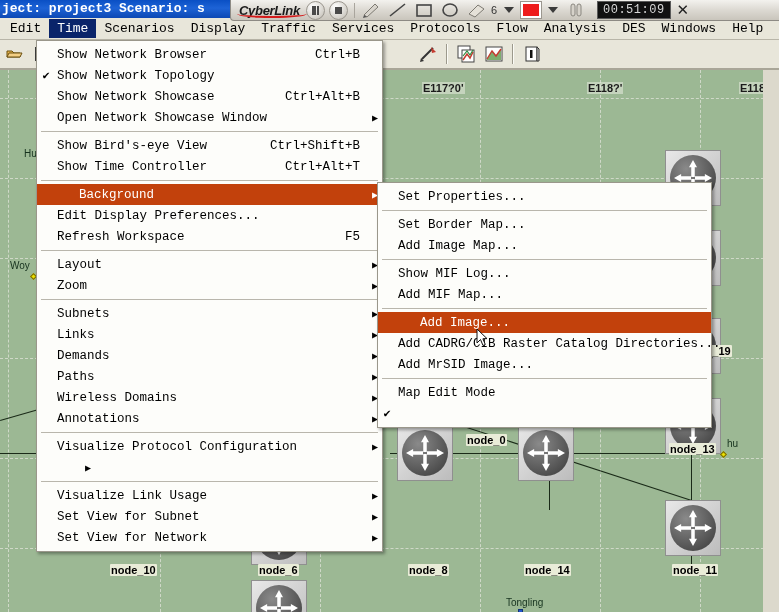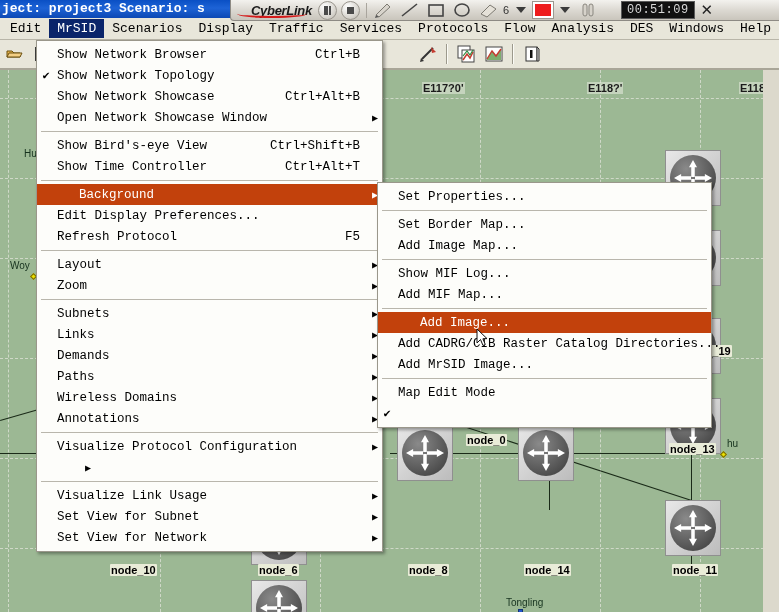--- a/index.html
+++ b/index.html
@@ -31,21 +31,21 @@
     position: absolute; right: 0; top: 0; height: 21px; width: 549px;
     background: linear-gradient(to bottom, #f3f2ee 0%, #dcd9d2 50%, #c9c5bc 100%);
     border-bottom: 1px solid #8d8a84;
     border-left: 1px solid #8d8a84;
     display: flex; align-items: center;
     border-bottom-left-radius: 4px;
   }
   .rec-logo {
     font-family: "Liberation Sans", sans-serif;
     font-style: italic; font-weight: bold; font-size: 13px;
-    color: #1a1a1a; padding: 0 4px 0 20px; letter-spacing: -0.3px;
+    color: #1a1a1a; padding: 0 4px 0 8px; letter-spacing: -0.3px;
     position: relative;
     text-align: right;
   }
   .rec-logo .swoosh {
     position:absolute; left: 6px; bottom: 0px; width: 70px; height: 5px;
     border-bottom: 2px solid #d41a1a; border-radius: 0 0 60% 60%/0 0 100% 100%;
   }
   .rbtn {
     width: 19px; height: 19px; border-radius: 50%;
     background: radial-gradient(circle at 35% 30%, #ffffff, #d3d0c9 70%, #a8a49c);
@@ -58,21 +58,21 @@
   .rbtn .stop { width: 7px; height: 7px; background: #4a4a4a; }
   .rsep { width: 1px; height: 15px; background: #a9a59d; margin: 0 4px; }
   .ricon { width: 26px; height: 19px; display:flex; align-items:center; justify-content:center; }
   .rnum { font-family:"Liberation Sans",sans-serif; font-size: 11px; color:#333; padding: 0 2px;}
   .rcaret { width:0;height:0;border-left:5px solid transparent;border-right:5px solid transparent;
             border-top:6px solid #3b3b3b; margin: 0 5px;}
   .rcolor { width: 20px; height: 16px; background: #ee1c1c; border: 2px solid #fff;
             outline: 1px solid #9b978f; margin: 0 2px;}
   .rtimer {
     font-family: "Liberation Mono", monospace; font-size: 12px; color: #d8d8d8;
-    background: #111; padding: 1px 5px; margin-left: 20px; letter-spacing: 0.5px;
+    background: #111; padding: 1px 5px; margin-left: 8px; letter-spacing: 0.5px;
     border: 1px solid #5a5a5a;
   }
   .rclose { font-family:"Liberation Sans",sans-serif; font-size: 15px; color:#222; padding: 0 6px 0 6px; }
 
   
   .menubar {
     position: absolute; left: 0; top: 18px; width: 779px; height: 22px;
     background: #e8e6da;
     border-bottom: 1px solid #b8b5a8;
     font-family: "Liberation Mono", monospace; font-size: 13px;
@@ -333,21 +333,21 @@
       <svg width="18" height="18" viewBox="0 0 18 18">
           <rect x="3" y="2" width="11" height="14" fill="#fff" stroke="#333"></rect>
           <rect x="7" y="5" width="2.5" height="8" fill="#111"></rect>
           <path d="M14 2 L16 4 L16 16 L14 16 Z" fill="#ddd" stroke="#333"></path>
         </svg>
     </div>
   </div>
 
   <div class="menubar">
     <div class="mi">Edit</div>
-    <div class="mi active">MrSID</div>
+    <div class="mi active">Time</div>
     <div class="mi">Scenarios</div>
     <div class="mi">Display</div>
     <div class="mi">Traffic</div>
     <div class="mi">Services</div>
     <div class="mi">Protocols</div>
     <div class="mi">Flow</div>
     <div class="mi">Analysis</div>
     <div class="mi">DES</div>
     <div class="mi">Windows</div>
     <div class="mi">Help</div>
@@ -450,21 +450,21 @@
         <span class="marrow">▶</span>
       </div>
       <div class="menu-row">
         <span class="mcheck"></span>
         <span class="mlabel">Edit Display Preferences...</span>
         <span class="maccel"></span>
         <span class="marrow"></span>
       </div>
       <div class="menu-row">
         <span class="mcheck"></span>
-        <span class="mlabel">Refresh Protocol</span>
+        <span class="mlabel">Refresh Workspace</span>
         <span class="maccel">F5</span>
         <span class="marrow"></span>
       </div>
       <div class="msep"></div>
       <div class="menu-row">
         <span class="mcheck"></span>
         <span class="mlabel">Layout</span>
         <span class="maccel"></span>
         <span class="marrow">▶</span>
       </div>

